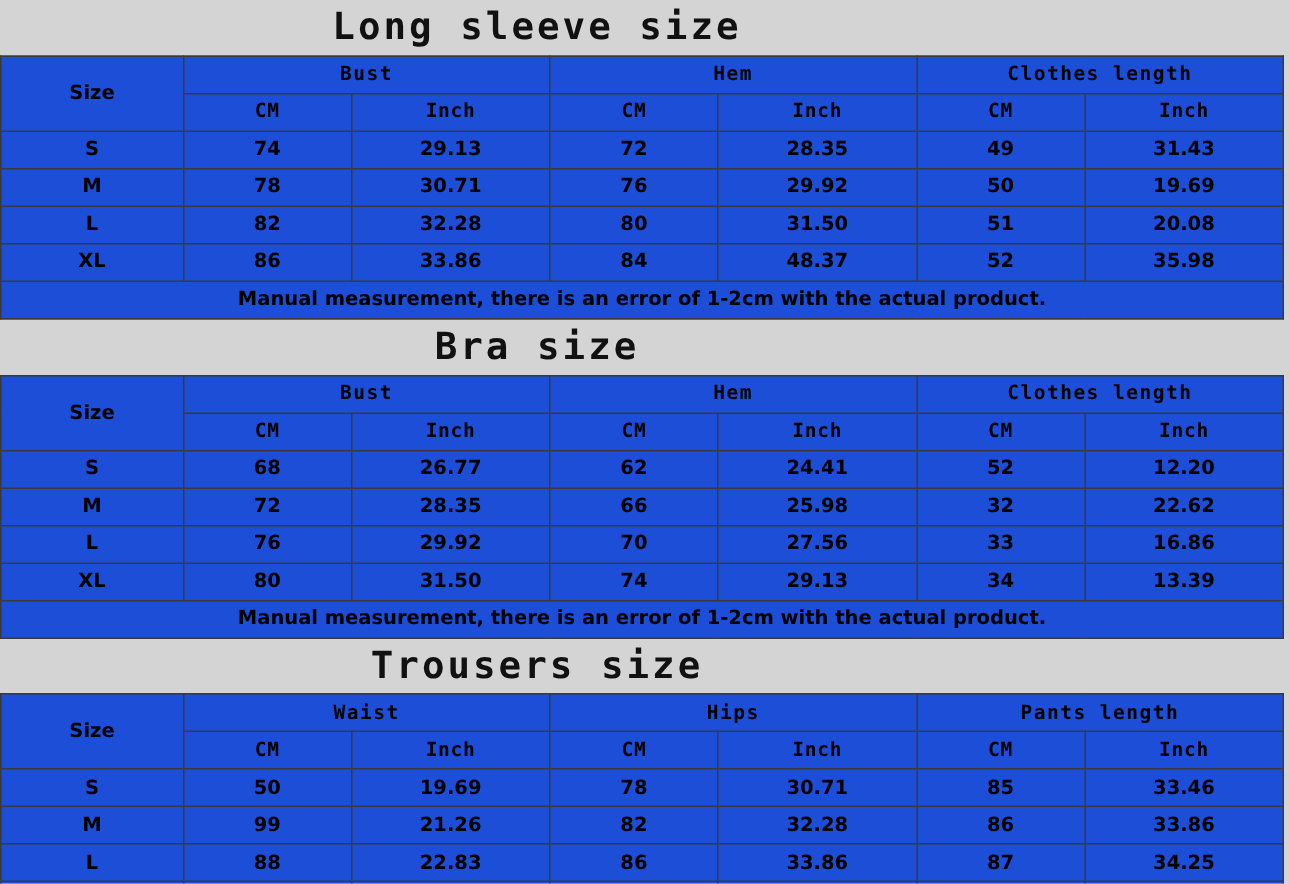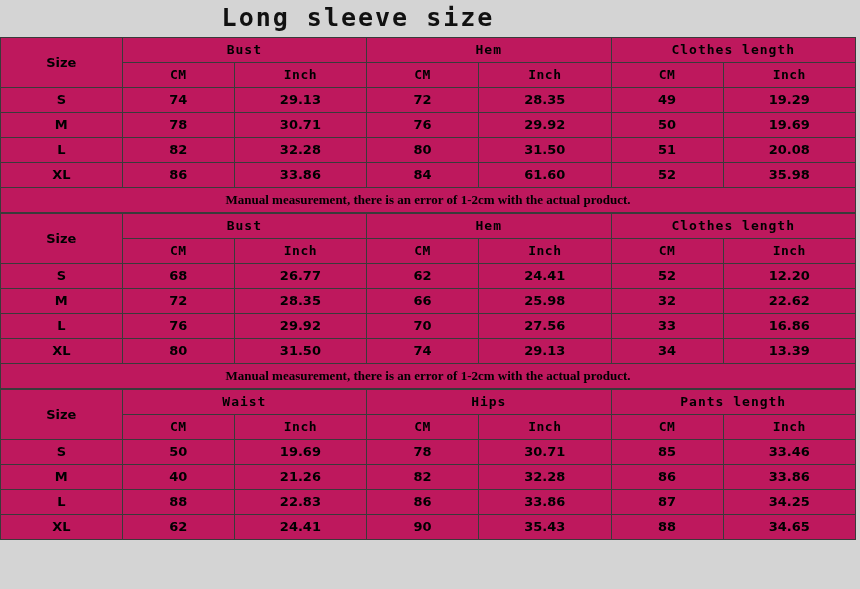--- a/index.html
+++ b/index.html
@@ -34,21 +34,21 @@
     color: #111;
     line-height: 1.15;
     padding: 4px 0 4px 0;
     margin: 0;
   }
   table.size-table {
     border-collapse: collapse;
     width: 856px;
     margin: 0 auto;
     table-layout: fixed;
-    background: #be185d;
+    background: #1d4ed8;
   }
   table.size-table td,
   table.size-table th {
     border: 1px solid #3a3a3a;
     text-align: center;
     vertical-align: middle;
     font-size: 13px;
     font-weight: bold;
     color: #000;
     padding: 2px 0;
@@ -80,21 +80,20 @@
   }
   td.val {
     font-size: 13px;
     font-weight: bold;
   }
   td.note {
     font-size: 12.5px;
     font-weight: bold;
     letter-spacing: 0;
     height: 22px;
-    font-family: Liberation Serif, serif;
   }
   .col-a { width: 114px; }
   .col-b { width: 105px; }
   .col-c { width: 124px; }
   .col-d { width: 105px; }
   .col-e { width: 124px; }
   .col-f { width: 105px; }
   .col-g { width: 124px; }
 </style>
 </head>
@@ -129,21 +128,21 @@
           <td class="unit-head">CM</td>
           <td class="unit-head">Inch</td>
         </tr>
         <tr>
           <td class="size-cell">S</td>
           <td class="val">74</td>
           <td class="val">29.13</td>
           <td class="val">72</td>
           <td class="val">28.35</td>
           <td class="val">49</td>
-          <td class="val">19.29</td>
+          <td class="val">31.43</td>
         </tr>
         <tr>
           <td class="size-cell">M</td>
           <td class="val">78</td>
           <td class="val">30.71</td>
           <td class="val">76</td>
           <td class="val">29.92</td>
           <td class="val">50</td>
           <td class="val">19.69</td>
         </tr>
@@ -154,32 +153,33 @@
           <td class="val">80</td>
           <td class="val">31.50</td>
           <td class="val">51</td>
           <td class="val">20.08</td>
         </tr>
         <tr>
           <td class="size-cell">XL</td>
           <td class="val">86</td>
           <td class="val">33.86</td>
           <td class="val">84</td>
-          <td class="val">61.60</td>
+          <td class="val">48.37</td>
           <td class="val">52</td>
           <td class="val">35.98</td>
         </tr>
         <tr>
           <td class="note" colspan="7">Manual measurement, there is an error of 1-2cm with the actual product.</td>
         </tr>
       </tbody>
     </table>
   </div>
 
   <div class="section">
+    <div class="section-title">Bra size</div>
     <table class="size-table">
       <colgroup>
         <col class="col-a">
           <col class="col-b">
           <col class="col-c">
           <col class="col-d">
           <col class="col-e">
           <col class="col-f">
           <col class="col-g">
       </colgroup>
@@ -235,20 +235,21 @@
           <td class="val">13.39</td>
         </tr>
         <tr>
           <td class="note" colspan="7">Manual measurement, there is an error of 1-2cm with the actual product.</td>
         </tr>
       </tbody>
     </table>
   </div>
 
   <div class="section">
+    <div class="section-title">Trousers size</div>
     <table class="size-table">
       <colgroup>
         <col class="col-a">
           <col class="col-b">
           <col class="col-c">
           <col class="col-d">
           <col class="col-e">
           <col class="col-f">
           <col class="col-g">
       </colgroup>
@@ -271,21 +272,21 @@
           <td class="size-cell">S</td>
           <td class="val">50</td>
           <td class="val">19.69</td>
           <td class="val">78</td>
           <td class="val">30.71</td>
           <td class="val">85</td>
           <td class="val">33.46</td>
         </tr>
         <tr>
           <td class="size-cell">M</td>
-          <td class="val">40</td>
+          <td class="val">99</td>
           <td class="val">21.26</td>
           <td class="val">82</td>
           <td class="val">32.28</td>
           <td class="val">86</td>
           <td class="val">33.86</td>
         </tr>
         <tr>
           <td class="size-cell">L</td>
           <td class="val">88</td>
           <td class="val">22.83</td>

